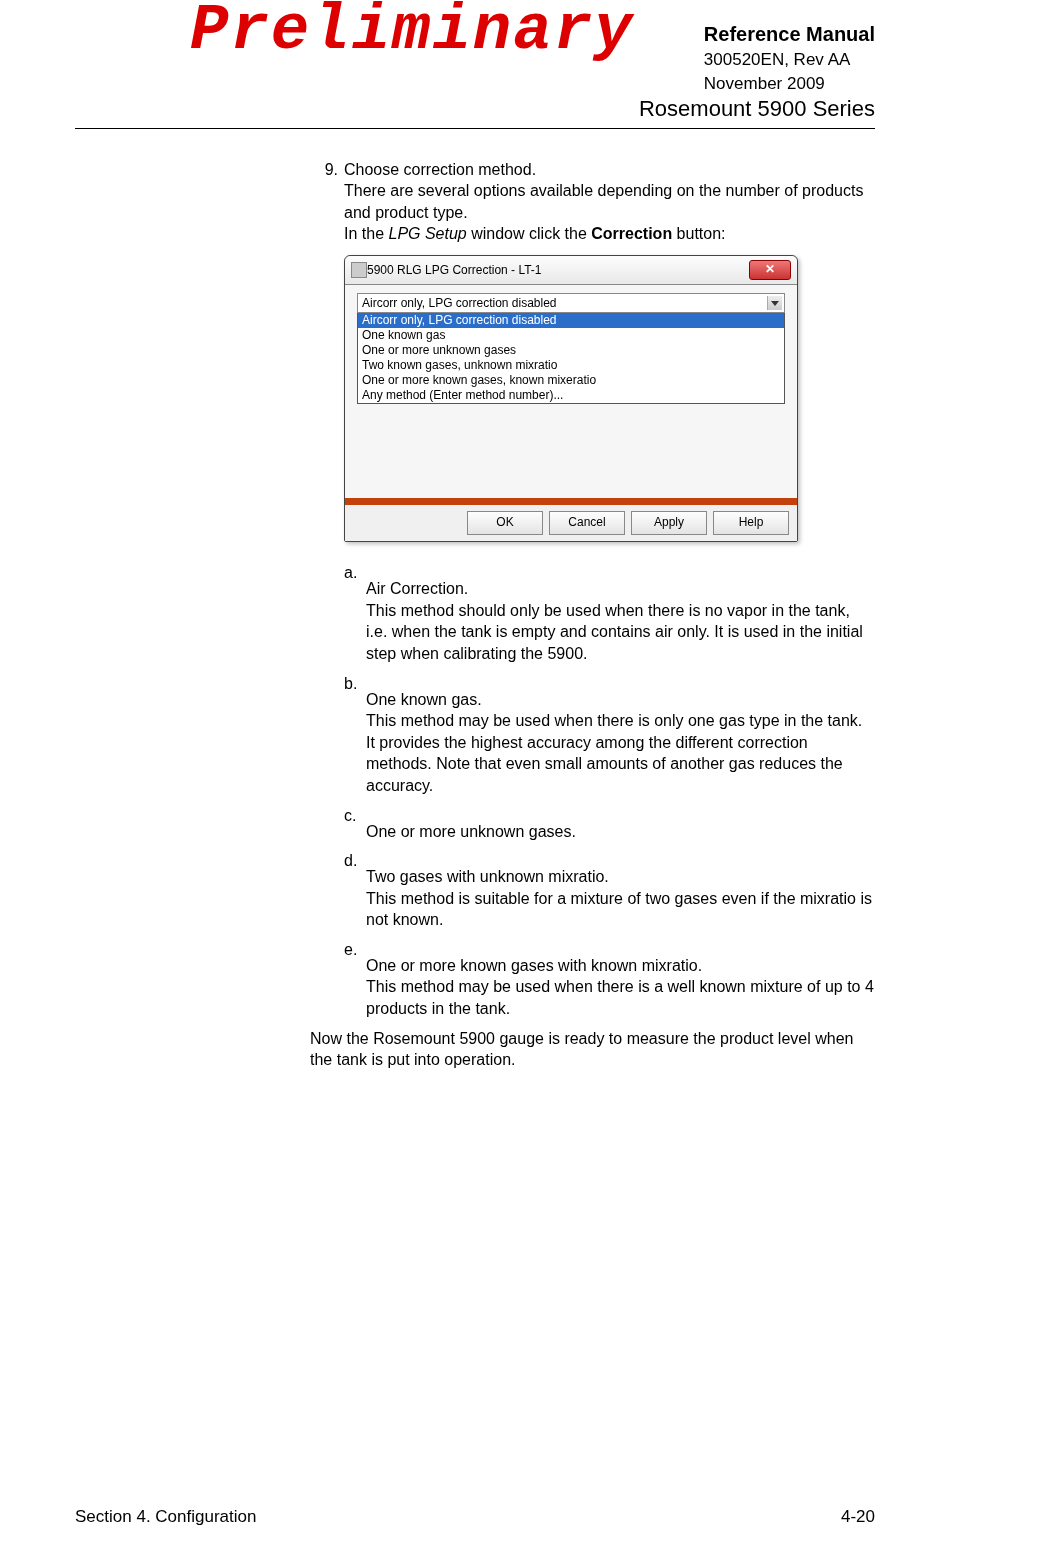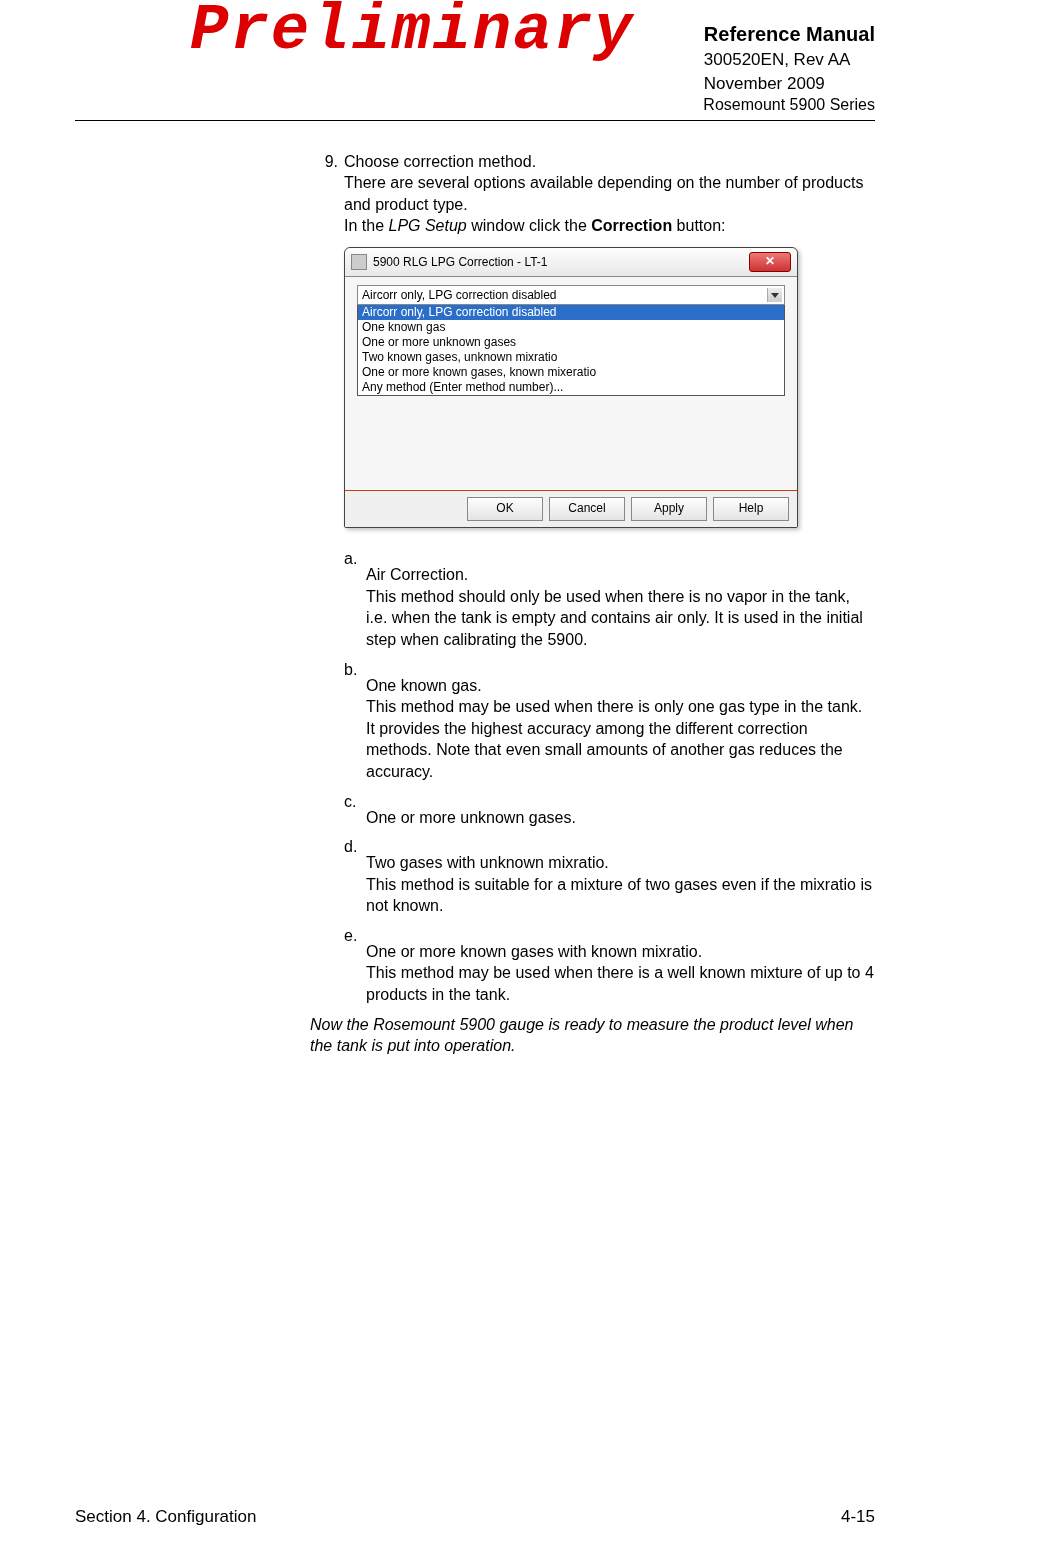--- a/index.html
+++ b/index.html
@@ -42,21 +42,21 @@
     line-height: 1.4;
   }
   .header-left .title {
     font-weight: bold;
     font-size: 20px;
   }
   .header-left .docid, .header-left .date {
     font-size: 17px;
   }
   .header-right {
-    font-size: 16px;
+    font-size: 22px;
     font-weight: normal;
   }
   .content {
     margin-left: 235px;
     margin-right: 0;
     line-height: 1.35;
   }
   .step {
     display: flex;
     margin-bottom: 10px;
@@ -91,21 +91,20 @@
     align-items: center;
     justify-content: space-between;
     background: linear-gradient(#fdfdfd, #e8e8e8);
     border-bottom: 1px solid #888;
     padding: 4px 6px;
     border-radius: 6px 6px 0 0;
   }
   .titlebar .left {
     display: flex;
     align-items: flex-end;
-    gap: 6px;
   }
   .titlebar .appicon {
     width: 14px;
     height: 14px;
     background: #ccc;
     border: 1px solid #888;
     display: inline-block;
   }
   .closebtn {
     width: 40px;
@@ -164,21 +163,21 @@
   .dd-item.sel {
     background: #2a6ec9;
     color: #fff;
   }
   .dialog-space {
     height: 90px;
     background: #f6f6f6;
   }
   .dialog-buttons {
     background: #f0f0f0;
-    border-top: 1px solid #c2410c;
+    border-top: 7px solid #c2410c;
     padding: 6px 8px;
     display: flex;
     justify-content: flex-end;
     gap: 6px;
   }
   .dlgbtn {
     width: 74px;
     height: 22px;
     border: 1px solid #888;
     background: linear-gradient(#fefefe, #e4e4e4);
@@ -200,21 +199,20 @@
   .sub-item .letter {
     width: 22px;
     flex-shrink: 0;
   }
   .sub-item .body {
     flex: 1;
     margin-top: 16px;
   }
   .closing {
     margin-top: 2px;
-    font-style: italic;
   }
 
   .footer {
     position: absolute;
     bottom: 40px;
     left: 75px;
     right: 75px;
     display: flex;
     justify-content: space-between;
     font-size: 17px;
@@ -303,16 +301,16 @@
         <div class="body"><span>One or more known gases with known mixratio.</span><br><span>This method may be used when there is a well known mixture of up to 4 products in the tank.</span></div>
       </div>
     </div>
 
     <p class="para closing">Now the Rosemount 5900 gauge is ready to measure the product level when the tank is put into operation.</p>
 
   </div>
 
   <div class="footer">
     <span>Section 4. Configuration</span>
-    <span>4-15</span>
+    <span>4-20</span>
   </div>
 
 </div>
 
 </body></html>

